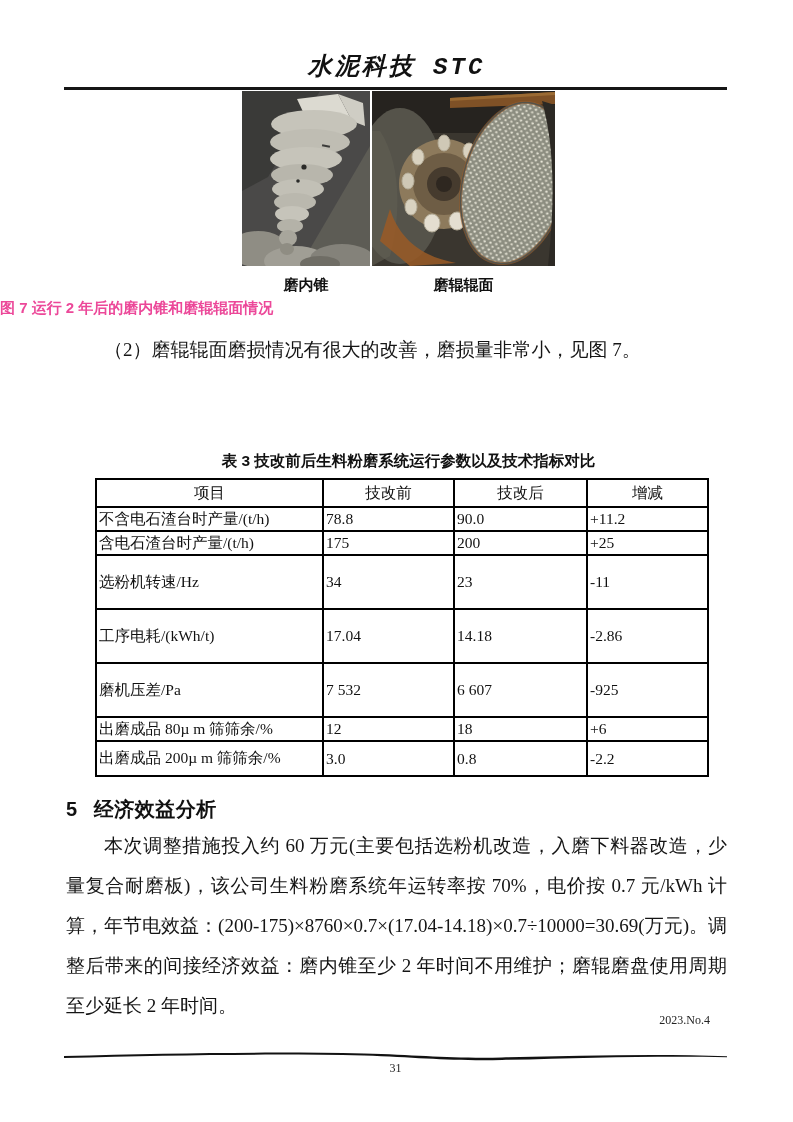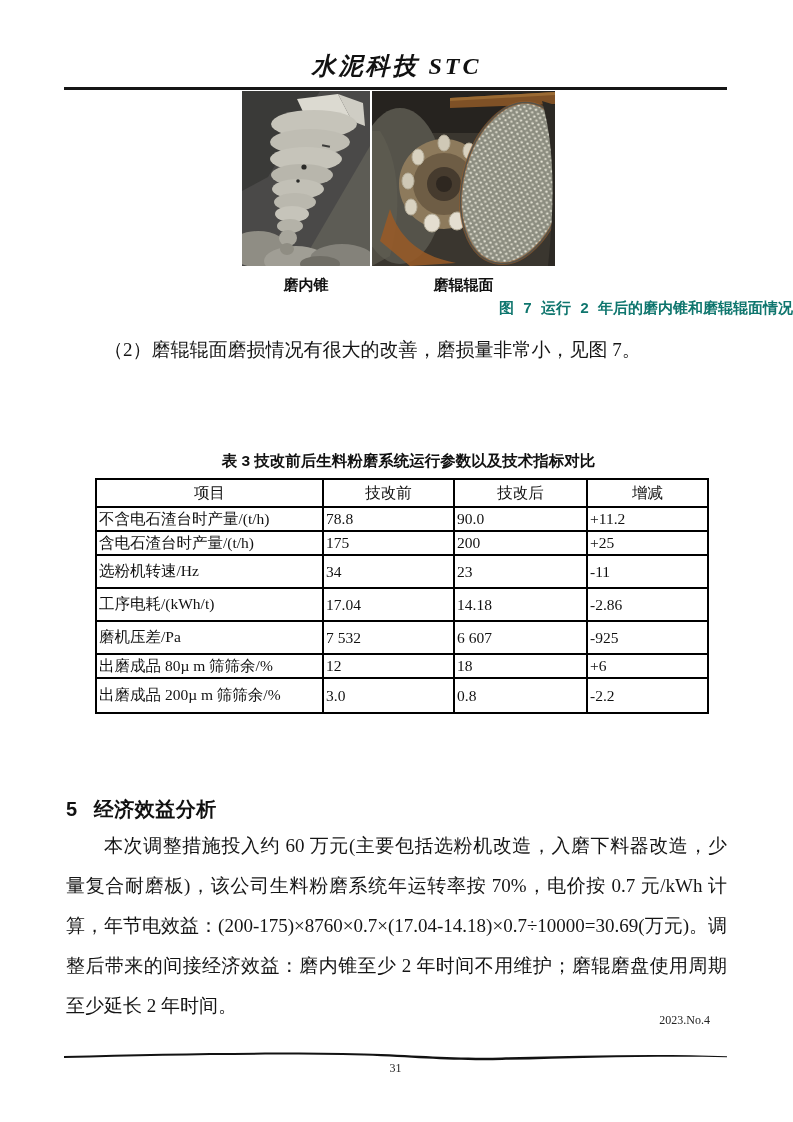--- a/index.html
+++ b/index.html
@@ -9,21 +9,21 @@
     background:#ffffff;
     margin:0 auto;
     font-family:"Liberation Serif", serif;
     color:#141414;
     overflow:hidden;
   }
   
   .journal-title{
     position:absolute;top:50px;left:0;width:100%;
     text-align:center;
-    font-family:Liberation Serif, serif;
+    font-family:Liberation Mono, monospace;
     font-style:italic;font-weight:bold;
     font-size:24px;letter-spacing:3px;
     color:#111;
   }
   .header-rule{
     position:absolute;top:87px;left:64px;width:663px;height:3px;
     background:#161616;
   }
   
   .photo{position:absolute;top:91px;display:block;}
@@ -32,23 +32,23 @@
   .photo-labels{position:absolute;top:276px;left:0;width:100%;height:20px;}
   .photo-label{
     position:absolute;text-align:center;
     font-family:"Liberation Sans", sans-serif;font-weight:bold;
     font-size:15px;color:#111;
   }
   .photo-label.l1{left:242px;width:128px;}
   .photo-label.l2{left:372px;width:183px;}
   .figure-caption{
     position:absolute;top:299px;left:0;width:100%;
-    text-align:right;
-    font-family:Liberation Mono, monospace;font-weight:bold;
-    font-size:15px;color:#0f766e;
+    text-align:left;
+    font-family:Liberation Sans, sans-serif;font-weight:bold;
+    font-size:15px;color:#ec4899;
   }
   
   .body-para{
     position:absolute;left:66px;width:661px;
     font-size:19px;line-height:40px;
     text-align:justify;text-indent:2em;
     margin:0;color:#151515;
   }
   .para-2{top:330px;height:40px;}
   .para-3{top:370px;height:80px;}
@@ -65,21 +65,21 @@
     table-layout:fixed;width:612px;
     font-size:15.5px;color:#111;
   }
   table.t3 td,table.t3 th{
     border:2px solid #000;
     vertical-align:middle;
     font-weight:normal;padding:0 2px;
     overflow:hidden;white-space:nowrap;
   }
   col.c1{width:227px;} col.c2{width:131px;} col.c3{width:133px;} col.c4{width:121px;}
-  tr.rh-a{height:28px;} tr.rh-b{height:24px;} tr.rh-c{height:33px;} tr.rh-d{height:35px;}
+  tr.rh-a{height:28px;} tr.rh-b{height:24px;} tr.rh-c{height:54px;} tr.rh-d{height:35px;}
   
   .section-heading{
     position:absolute;top:796px;left:66px;margin:0;
     font-family:"Liberation Sans", sans-serif;
     font-size:20px;font-weight:bold;color:#111;
     letter-spacing:0.5px;
   }
   .section-heading .num{margin-right:16px;}
   .section-body{top:826px;height:200px;}
   

